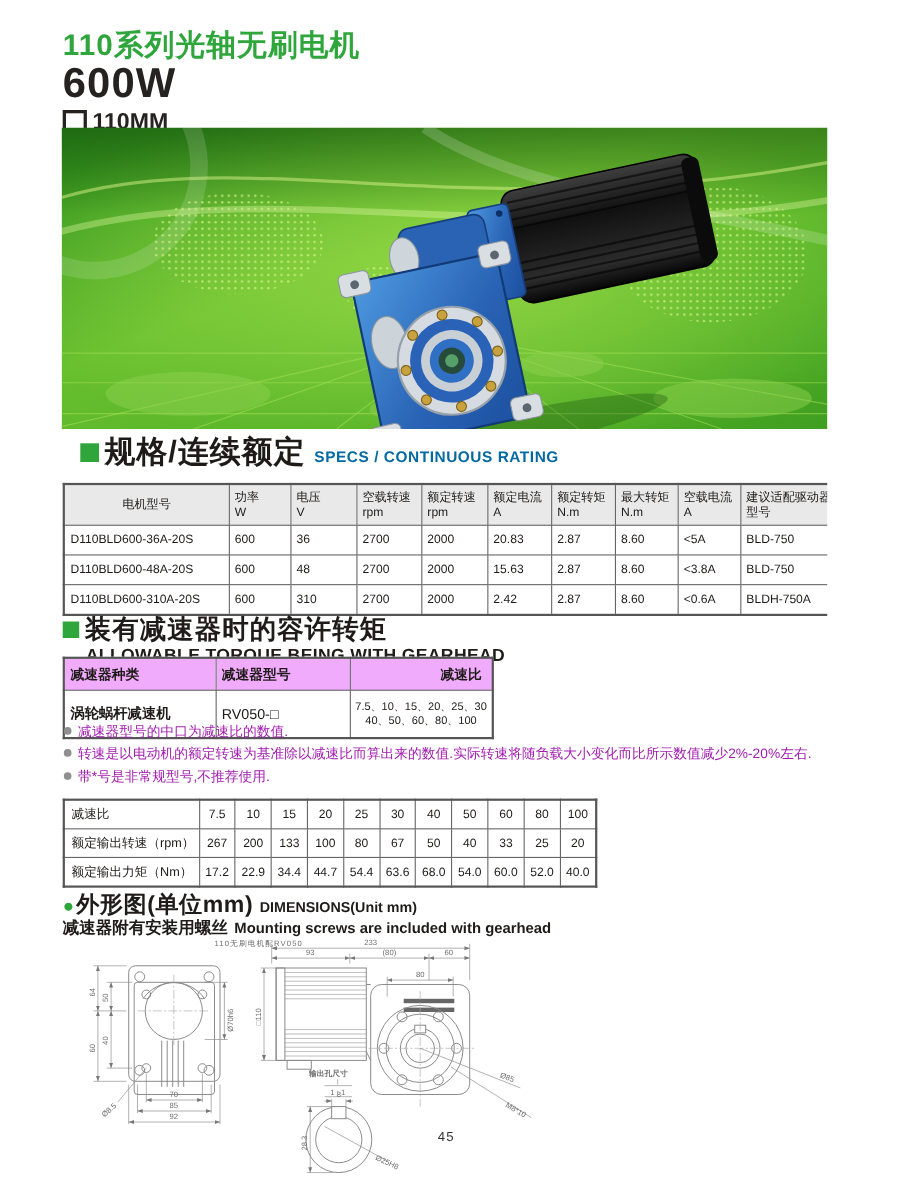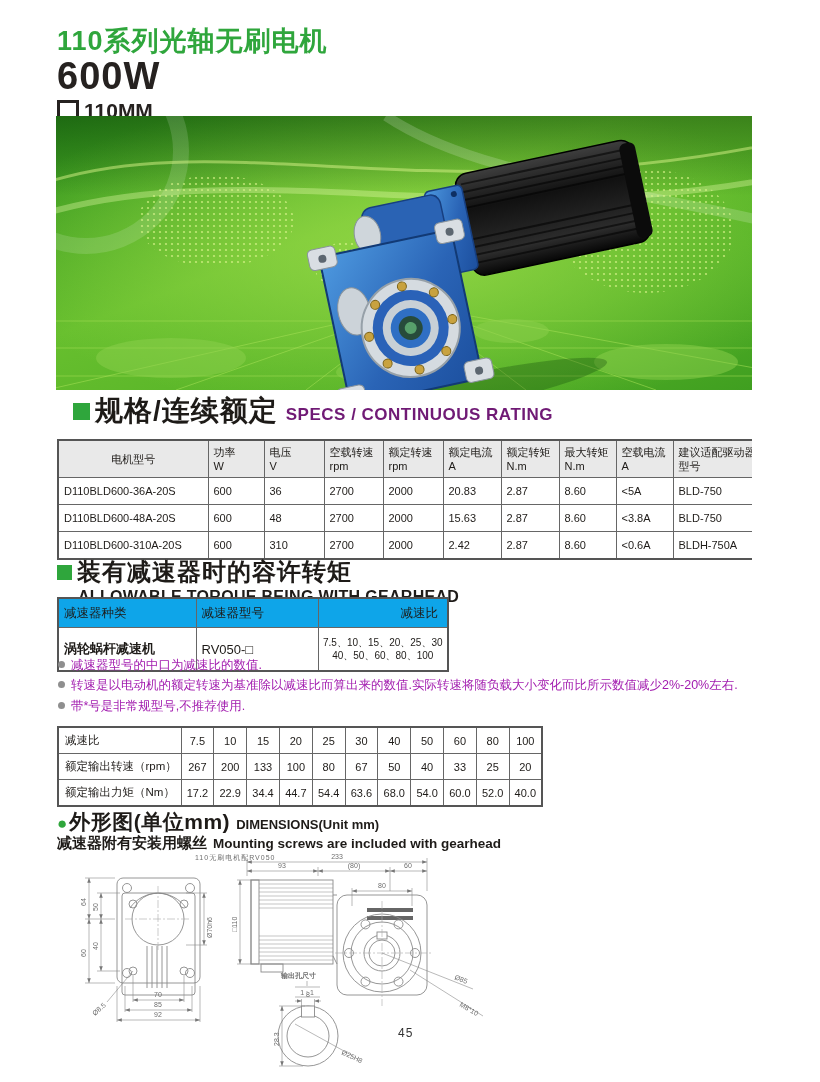--- a/index.html
+++ b/index.html
@@ -10,36 +10,36 @@
   .hdr .series{color:#2fa63c;font-size:27px;font-weight:bold;letter-spacing:1px;line-height:1.15;}
   .hdr .power{font-size:38px;font-weight:bold;color:#262220;line-height:1.05;letter-spacing:1px;}
   .hdr .frame{display:flex;align-items:center;gap:5px;font-size:21px;font-weight:bold;color:#262220;margin-top:2px;}
   .hdr .sq{width:16px;height:16px;border:3px solid #262220;display:inline-block;}
   
   .banner{position:absolute;left:56px;top:116px;width:709px;height:274px;}
   
   .sec{position:absolute;left:57px;display:flex;align-items:baseline;padding-left:16px;}
   .gsq{width:17px;height:17px;background:#2fa63c;align-self:center;margin-right:5px;}
   .sec .cn{font-size:28px;font-weight:bold;color:#1d1a17;letter-spacing:1px;}
-  .sec .en{font-size:17px;font-weight:bold;color:#701a75;margin-left:8px;letter-spacing:.5px;}
+  .sec .en{font-size:14px;font-weight:bold;color:#0369a1;margin-left:8px;letter-spacing:.5px;}
   .sec2wrap{position:absolute;left:57px;top:556px;}
   .sec2row{display:flex;align-items:center;}
   .sec2row .gsq{width:15px;height:15px;}
   .sec2row .cn{font-size:24px;font-weight:bold;letter-spacing:1px;}
   .sec2en{font-size:16px;font-weight:bold;margin-left:21px;letter-spacing:.3px;}
   
   table{border-collapse:collapse;table-layout:fixed;background:#fff;}
   td,th{border:1px solid #666;font-size:11px;font-weight:normal;color:#1e1b18;
         padding:2px 5px;text-align:left;vertical-align:middle;overflow:hidden;}
   .t1{position:absolute;left:57px;top:439px;width:708px;border:2px solid #555;}
   .t1 thead th{background:#e9e9e9;height:32px;line-height:1.3;}
   .t1 thead th.cntr{text-align:center;}
   .t1 tbody td{height:22px;}
   .t2{position:absolute;left:57px;top:597px;width:392px;border:2px solid #555;}
-  .t2 thead th{background:#0ea5e9;height:24px;font-size:12.5px;font-weight:normal;margin-left:16px;}
+  .t2 thead th{background:#f0abfc;height:24px;font-size:12.5px;font-weight:bold;margin-left:16px;}
   .t2 thead th.r{text-align:right;padding-right:9px;}
   .t2 tbody td{height:38px;}
   .t2 .gtype{font-size:13px;font-weight:bold;}
   .t2 .gmodel{font-size:13px;}
   .t2 .ratios{font-size:10px;text-align:center;line-height:1.35;padding:1px 2px;}
   .t3{position:absolute;left:57px;top:726px;width:486px;border:2px solid #555;}
   .t3 td{height:23px;text-align:center;padding:1px 2px;}
   .t3 td.lbl{text-align:left;padding-left:6px;font-size:11.5px;}
   
   .notes{position:absolute;left:57px;top:657px;width:706px;}

